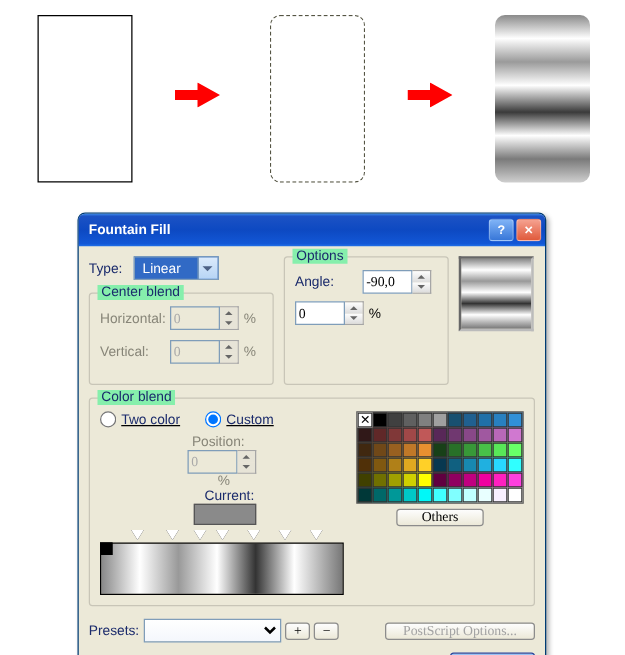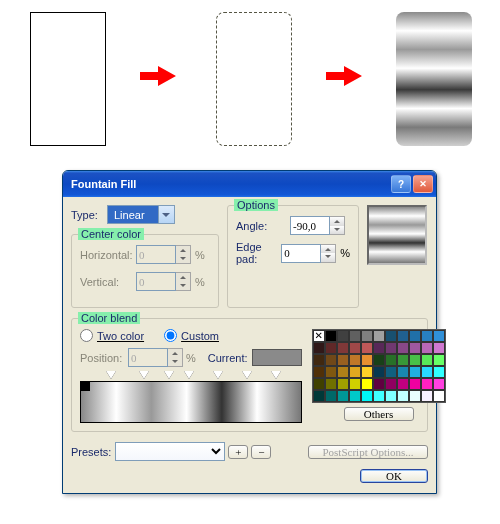--- a/index.html
+++ b/index.html
@@ -98,21 +98,21 @@
     <div style="display:flex; gap:8px;">
 
       <div style="width:148px;">
         <div class="row">
           <span class="lbl" style="width:36px">Type:</span>
           <div class="combo-hl">
               <span>Linear</span>
             </div>
         </div>
         <div class="group" style="height:74px;">
-          <span class="legend">Center color</span>
+          <span class="legend">Center blend</span>
           <div class="row" style="margin-bottom:8px;">
             <span class="sublbl" style="width:56px">Horizontal:</span>
             <span class="spin dis">
               <input type="text" disabled="" value="0" style="">
               <span class="btns">
                   <span class="b up"></span>
                   <span class="b dn"></span>
                 </span>
             </span>
             <span class="sublbl" style="margin-left:4px">%</span>
@@ -137,21 +137,20 @@
           <span class="lbl" style="width:54px">Angle:</span>
           <span class="spin">
             <input type="text" value="-90,0" style="">
             <span class="btns">
                 <span class="b up"></span>
                 <span class="b dn"></span>
               </span>
           </span>
         </div>
         <div class="row">
-          <span class="lbl" style="width:54px">Edge pad:</span>
           <span class="spin">
             <input type="text" value="0" style="">
             <span class="btns">
                 <span class="b up"></span>
                 <span class="b dn"></span>
               </span>
           </span>
           <span style="margin-left:4px">%</span>
         </div>
       </div>
@@ -166,21 +165,21 @@
           <div class="row" style="gap:20px; margin-bottom:6px;">
             <label class="radio">
                 <input type="radio" style="">
                 <span class="lbl">Two color</span>
               </label>
             <label class="radio">
                 <input type="radio" checked="" style="">
                 <span class="lbl">Custom</span>
               </label>
           </div>
-          <div class="row" style="margin-bottom:4px;">
+          <div class="row" style="margin-bottom:4px;flex-direction:column;">
             <span class="sublbl" style="width:48px">Position:</span>
             <span class="spin dis">
               <input type="text" disabled="" value="0" style="">
               <span class="btns">
                   <span class="b up"></span>
                   <span class="b dn"></span>
                 </span>
             </span>
             <span class="sublbl" style="margin-left:3px">%</span>
             <span class="lbl" style="margin-left:12px">Current:</span>

